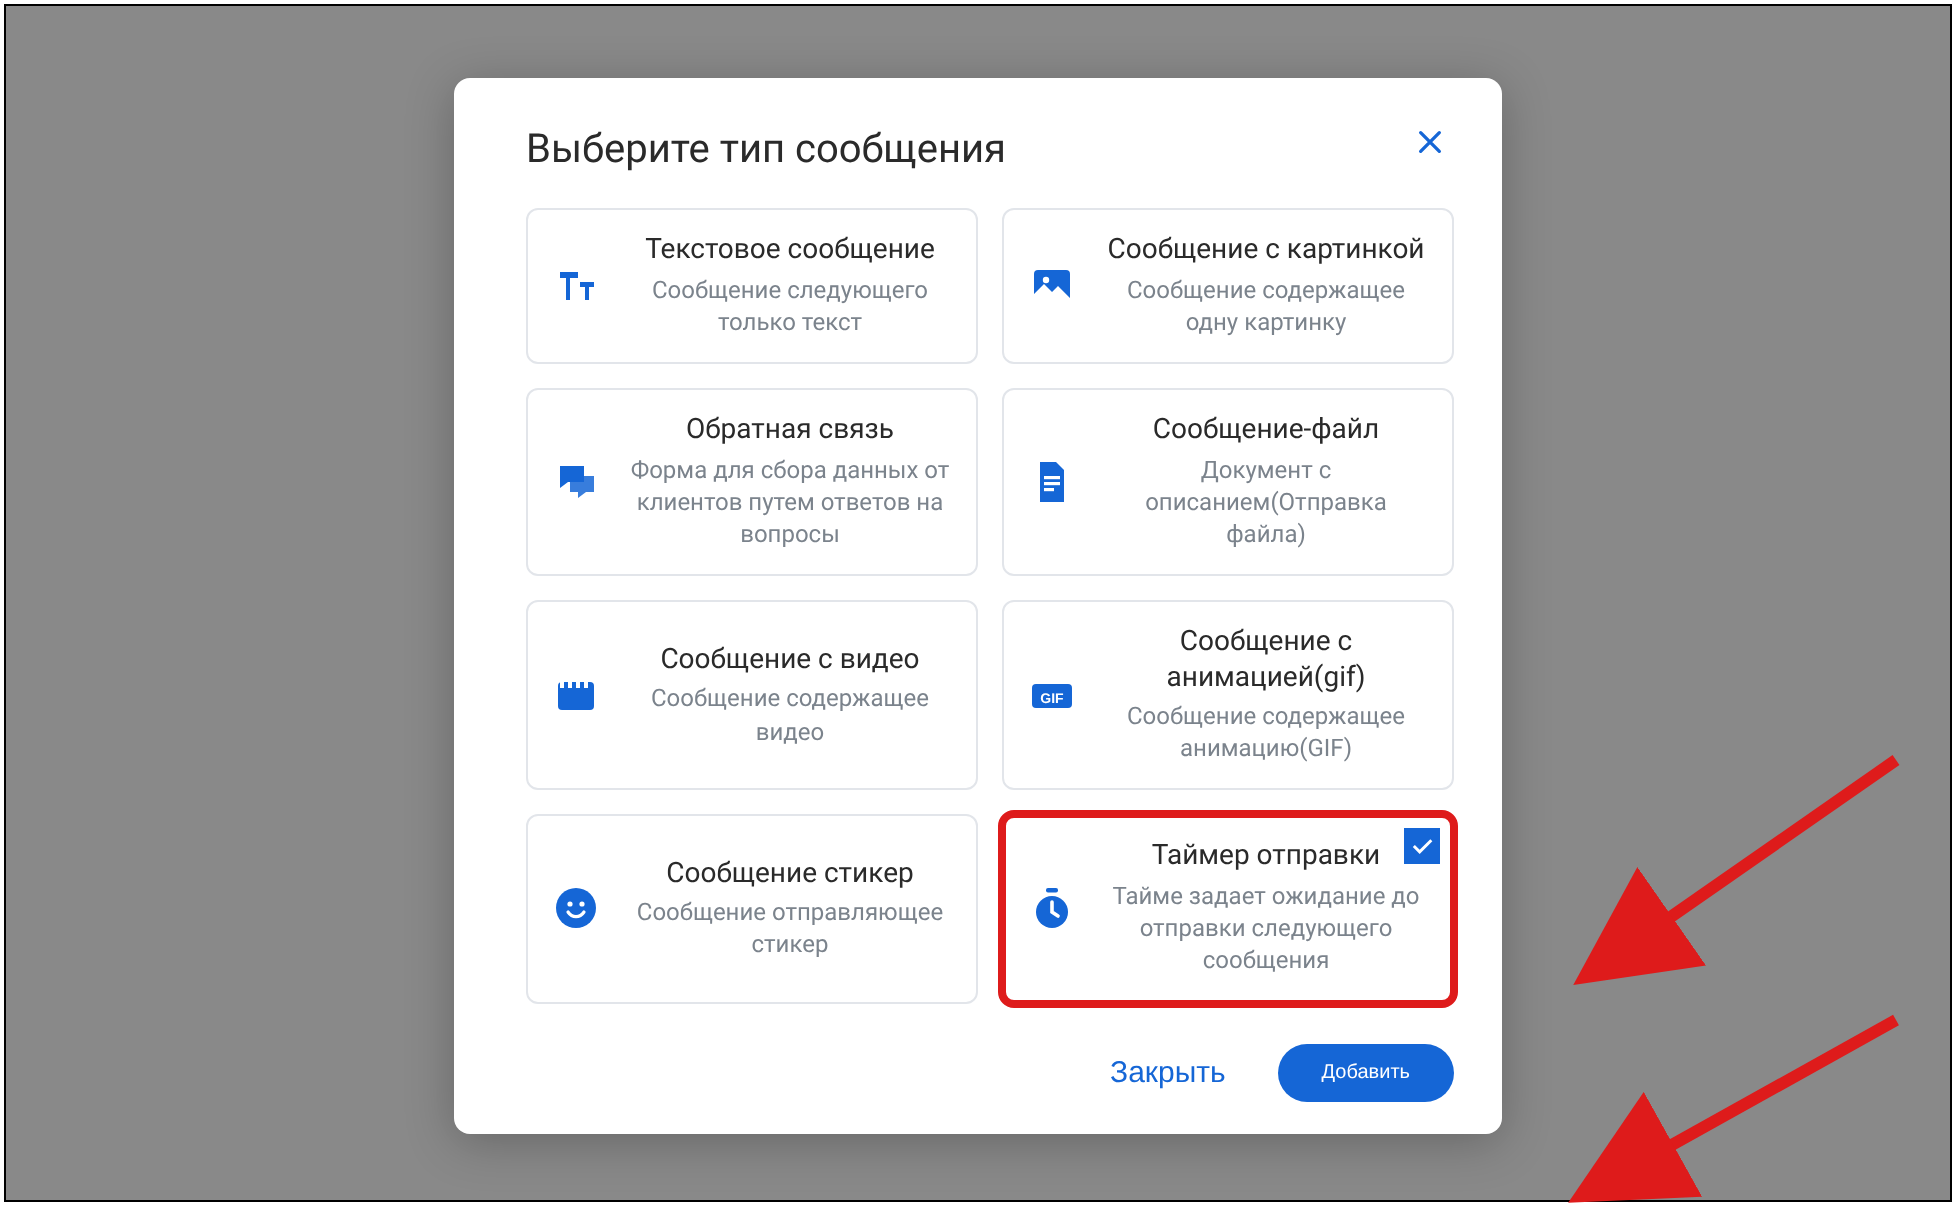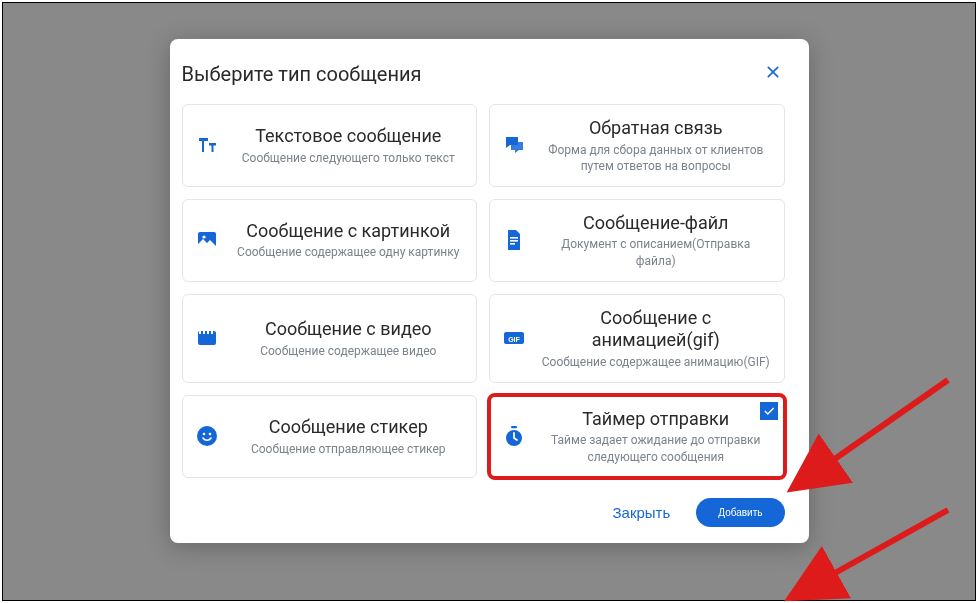--- a/index.html
+++ b/index.html
@@ -15,25 +15,25 @@
       position: absolute;
       top: 2px; left: 2px; right: 2px; bottom: 2px;
       border: 1px solid #000;
       background: #898989;
       display: flex;
       align-items: flex-start;
       justify-content: center;
       padding-top: 36px;
     }
     .modal {
-      width: 639px;
+      width: 524px;
       background: #fff;
       border-radius: 8px;
       box-shadow: 0 4px 24px rgba(0,0,0,0.25);
-      padding: 22px 24px 16px 12px;
+      padding: 22px 24px 16px 36px;
     }
     .modal-header {
       display: flex;
       justify-content: space-between;
       align-items: center;
       margin-bottom: 18px;
     }
     .modal-title {
       font-size: 20px;
       color: #2a2a2a;
@@ -70,21 +70,21 @@
       align-items: center;
       justify-content: center;
       color: #1566d6;
     }
     .card-icon svg { width: 24px; height: 24px; fill: #1566d6; }
     .card-text {
       flex: 1;
       text-align: center;
     }
     .card-title {
-      font-size: 18px;
+      font-size: 14px;
       color: #2a2a2a;
       line-height: 1.25;
     }
     .card-desc {
       font-size: 12px;
       color: #7b838c;
       line-height: 1.35;
       margin-top: 2px;
     }
     .card.selected {
@@ -157,41 +157,41 @@
         </div>
         <div class="card-text">
           <div class="card-title">Текстовое сообщение</div>
           <div class="card-desc">Сообщение следующего только текст</div>
         </div>
       </div>
 
       <div class="card">
         <div class="card-icon">
           <svg viewBox="0 0 24 24">
-              <path d="M4 4h12v8H8l-4 3V4z"></path>
-              <path d="M9 9h12v8h-4l-4 3V17H9V9z" fill="#1566d6" opacity="0.85"></path>
-            </svg>
-        </div>
-        <div class="card-text">
-          <div class="card-title">Обратная связь</div>
-          <div class="card-desc">Форма для сбора данных от клиентов путем ответов на вопросы</div>
-        </div>
-      </div>
-
-      <div class="card">
-        <div class="card-icon">
-          <svg viewBox="0 0 24 24">
               <rect x="3" y="4" width="18" height="16" rx="2"></rect>
               <path d="M3 16l5-5 4 4 3-3 6 6v2H3z" fill="#fff"></path>
               <circle cx="9" cy="9" r="1.6" fill="#fff"></circle>
             </svg>
         </div>
         <div class="card-text">
           <div class="card-title">Сообщение с картинкой</div>
           <div class="card-desc">Сообщение содержащее одну картинку</div>
+        </div>
+      </div>
+
+      <div class="card">
+        <div class="card-icon">
+          <svg viewBox="0 0 24 24">
+              <path d="M4 4h12v8H8l-4 3V4z"></path>
+              <path d="M9 9h12v8h-4l-4 3V17H9V9z" fill="#1566d6" opacity="0.85"></path>
+            </svg>
+        </div>
+        <div class="card-text">
+          <div class="card-title">Обратная связь</div>
+          <div class="card-desc">Форма для сбора данных от клиентов путем ответов на вопросы</div>
         </div>
       </div>
 
       <div class="card">
         <div class="card-icon">
           <svg viewBox="0 0 24 24">
               <path d="M6 2h8l4 4v16H6V2z"></path>
               <rect x="8" y="9" width="8" height="1.6" fill="#fff"></rect>
               <rect x="8" y="12" width="8" height="1.6" fill="#fff"></rect>
               <rect x="8" y="15" width="5" height="1.6" fill="#fff"></rect>

